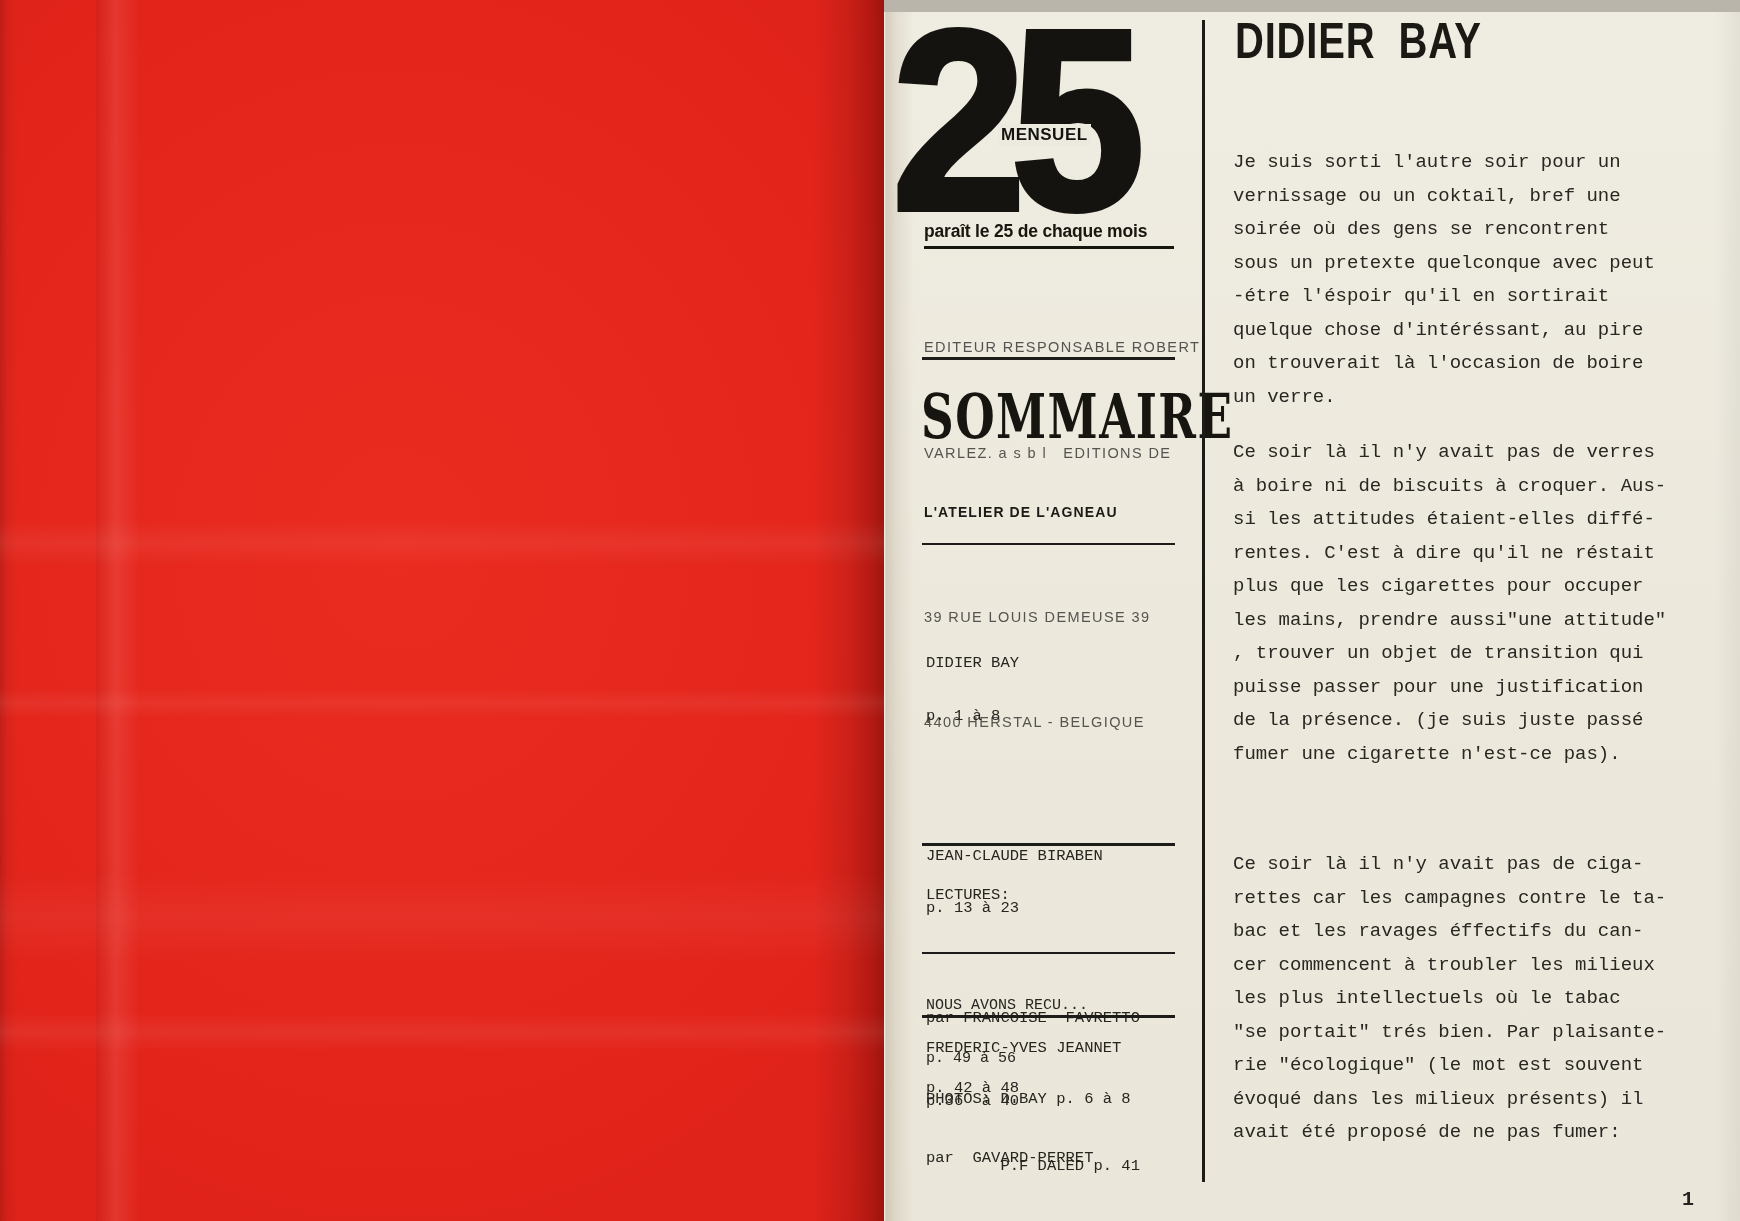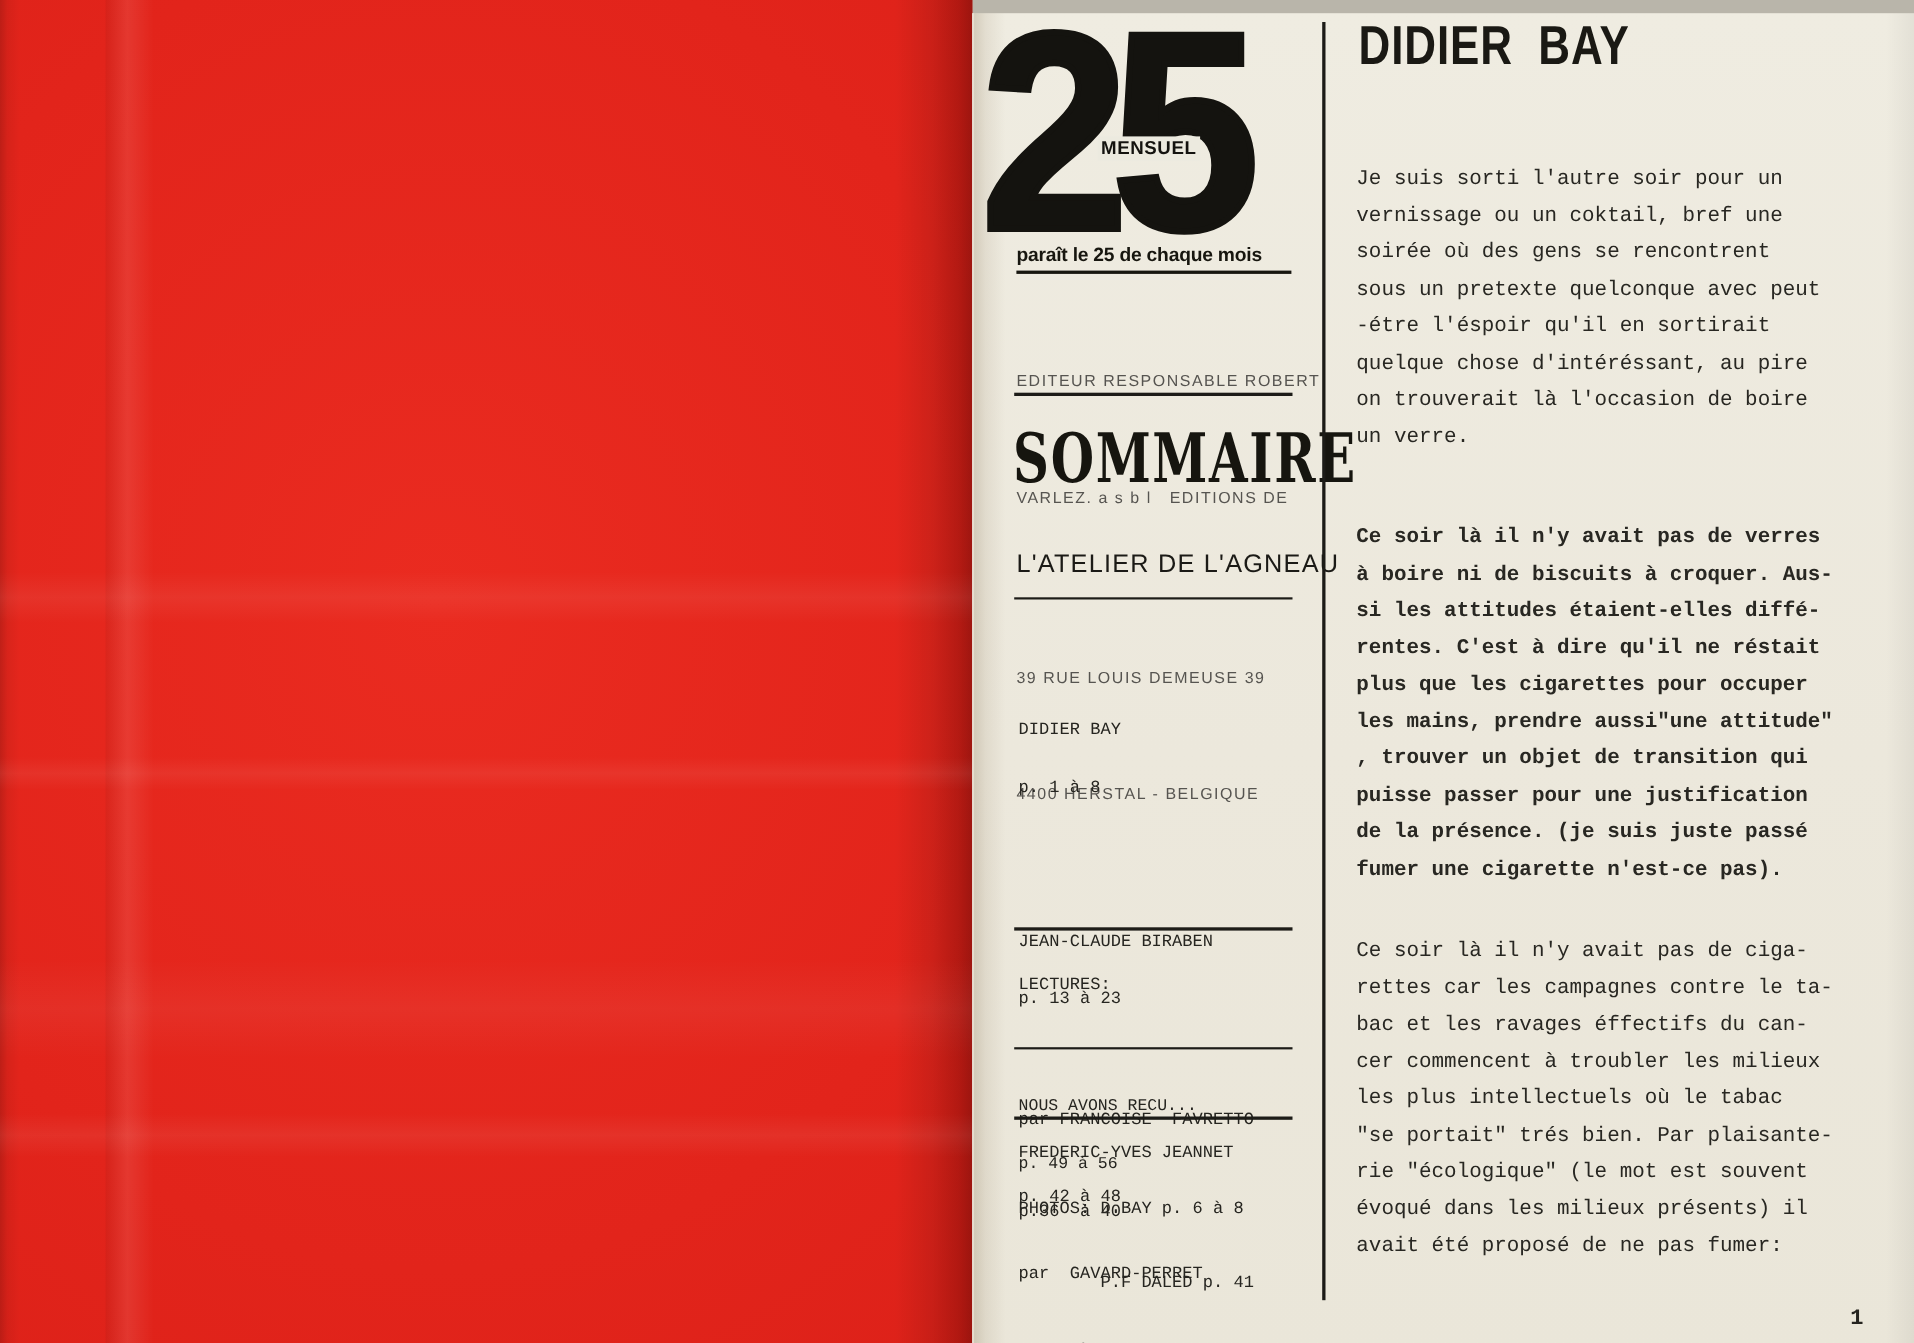--- a/index.html
+++ b/index.html
@@ -33,21 +33,21 @@
   .bignum{position:absolute;left:8px;top:4px;width:270px;
     font-weight:bold;font-size:256px;line-height:0.82;letter-spacing:-16px;
     color:#14130f;-webkit-text-stroke:6px #14130f;
     transform:scaleX(0.94);transform-origin:left top;}
   .mensuel{position:absolute;left:114px;top:112px;font-size:17px;font-weight:bold;
     letter-spacing:0.5px;color:#14130f;background:#eceadf;padding:1px 3px;}
   .tagline{position:absolute;left:40px;top:209px;width:250px;font-size:17.5px;font-weight:bold;
     letter-spacing:-0.2px;color:#17160f;border-bottom:3.5px solid #17160f;padding-bottom:4px;white-space:pre;}
   .pubblock{position:absolute;left:40px;top:241px;width:254px;line-height:19.7px;white-space:pre;}
   .pub{font-size:14.5px;letter-spacing:1.4px;color:#565450;margin-top:46px;}
-  .pub-strong{font-size:23px;font-weight:normal;letter-spacing:1.1px;color:#1b1a16;}
+  .pub-strong{font-size:14px;font-weight:bold;letter-spacing:1.1px;color:#1b1a16;}
 
   .rule{position:absolute;left:38px;width:253px;height:2.5px;background:#1d1c18;}
   .rule1{top:345px;}
   .rule2{top:531px;height:2px;}
   .rule3{top:831px;}
   .rule4{top:940px;height:2px;}
   .rule5{top:1003px;}
 
   .sommaire-title{position:absolute;left:37px;top:374px;
     font-family:"DejaVu Serif",serif;font-weight:bold;font-size:62px;line-height:1;
@@ -64,21 +64,21 @@
   .vrule{position:absolute;left:1202px;top:20px;width:3px;height:1162px;background:#1c1b17;}
 
   
   .article{position:absolute;left:1233px;top:0;width:470px;height:1221px;}
   .article-title{position:absolute;left:2px;top:16px;font-size:50px;font-weight:600;
     letter-spacing:1px;word-spacing:14px;color:#1a1914;line-height:1;
     transform:scaleX(0.80);transform-origin:left top;}
   .para{position:absolute;left:0;width:460px;font-family:"Liberation Mono",monospace;
     font-size:19px;line-height:33.5px;color:#282722;white-space:pre-line;}
   .p1{top:146px;}
-  .p2{top:472px;font-weight:bold;}
+  .p2{top:436px;}
   .p3{top:848px;}
   .pagenum{position:absolute;left:449px;top:1188px;font-family:"Liberation Mono",monospace;
     font-size:20px;font-weight:bold;color:#25241f;}
 </style>
 </head>
 <body>
 
 <div class="canvas">
 
   <div class="red-page">

